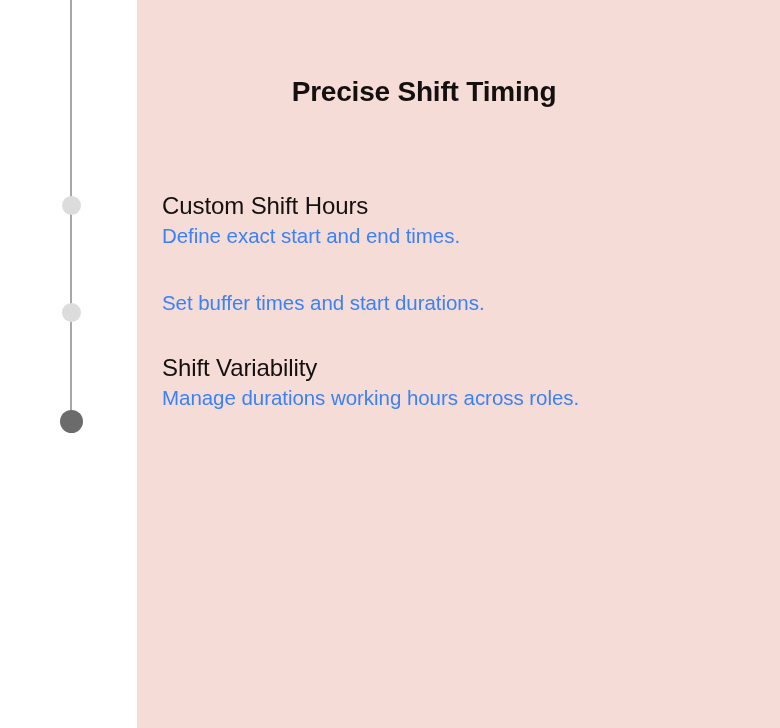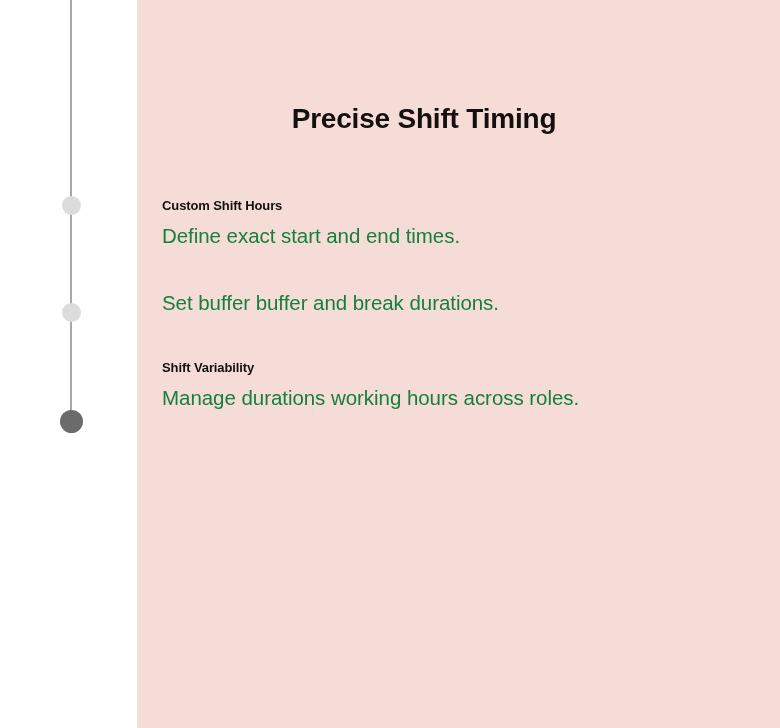--- a/index.html
+++ b/index.html
@@ -93,45 +93,44 @@
     position: absolute;
     left: 0;
     top: 72px;
     width: 574px;
     text-align: center;
     font-size: 28px;
     font-weight: bold;
     color: #14100f;
     letter-spacing: -0.2px;
     line-height: 40px;
-    margin-top: 27px;
   }
   .items {
     position: absolute;
     left: 25px;
     top: 192px;
     width: 600px;
   }
   .item {
     margin-bottom: 36px;
   }
   .item:last-child {
     margin-bottom: 7px;
   }
   .item-title {
-    font-size: 13px;
-    font-weight: bold;
+    font-size: 24px;
+    font-weight: normal;
     color: #14100f;
     line-height: 28px;
     letter-spacing: -0.1px;
   }
   .item-desc {
     font-size: 20.5px;
     font-weight: normal;
-    color: #15803d;
+    color: #3b82f6;
     line-height: 31px;
     letter-spacing: -0.05px;
   }
 </style>
 </head>
 <body>
 
 <div class="stage">
 
   <div class="pink-panel"></div>
@@ -150,21 +149,21 @@
     <div class="panel-title">Precise Shift Timing</div>
 
     <div class="items">
 
       <div class="item">
         <div class="item-title">Custom Shift Hours</div>
         <div class="item-desc">Define exact start and end times.</div>
       </div>
 
       <div class="item">
-        <div class="item-desc">Set buffer buffer and break durations.</div>
+        <div class="item-desc">Set buffer times and start durations.</div>
       </div>
 
       <div class="item">
         <div class="item-title">Shift Variability</div>
         <div class="item-desc">Manage durations working hours across roles.</div>
       </div>
 
     </div>
   </div>
 </div>

